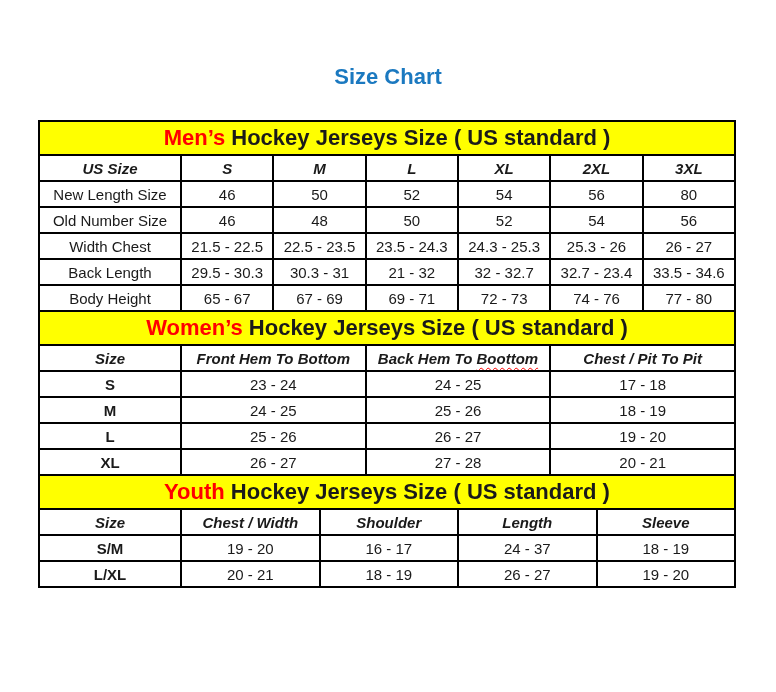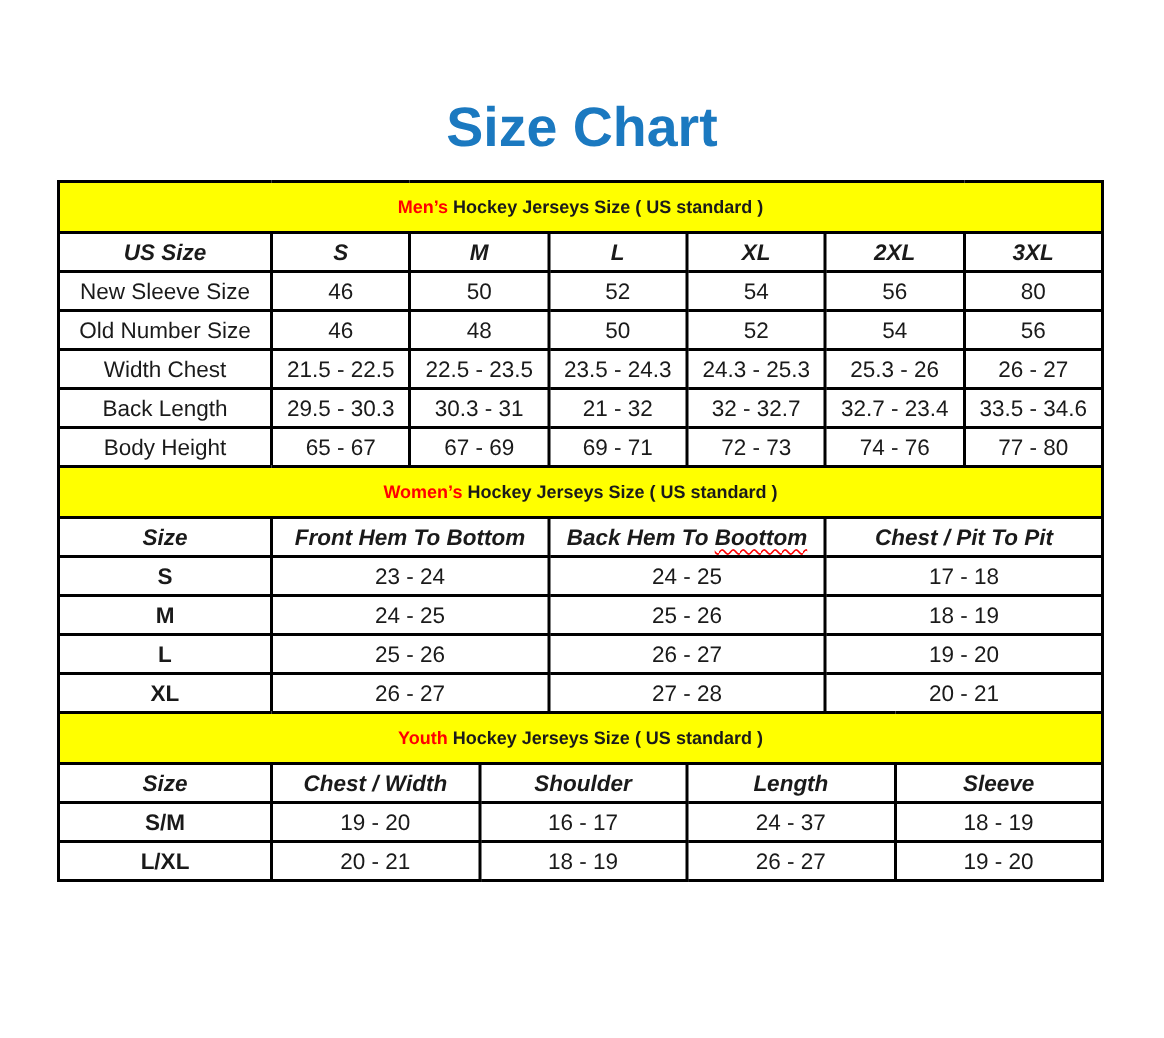--- a/index.html
+++ b/index.html
@@ -19,21 +19,21 @@
     font-family:"Liberation Sans", sans-serif;
     color:var(--text-black);
     overflow:hidden;
   }
   .page-title{
     position:absolute;
     top:64px;
     left:0;
     width:100%;
     text-align:center;
-    font-size:37px;
+    font-size:22px;
     font-weight:bold;
     color:var(--title-blue);
     letter-spacing:0px;
   }
   .tables-wrap{
     position:absolute;
     left:38px;
     top:120px;
     width:700px;
   }
@@ -54,21 +54,21 @@
     height:26px;
     font-size:15px;
     font-weight:normal;
     white-space:nowrap;
     overflow:hidden;
   }
   .size-table th{font-weight:bold;font-style:italic;}
   td.band-cell{
     background:var(--band-yellow);
     height:34px;
-    font-size:12px;
+    font-size:22px;
     font-weight:bold;
   }
   .band-highlight{color:var(--accent-red);}
   td.row-label-bold{font-weight:bold;}
   .squiggle{
     text-decoration-line:underline;
     text-decoration-style:wavy;
     text-decoration-color:var(--accent-red);
     text-decoration-thickness:1px;
     text-underline-offset:3px;
@@ -103,21 +103,21 @@
         <tr>
           <th>US Size</th>
           <th>S</th>
           <th>M</th>
           <th>L</th>
           <th>XL</th>
           <th>2XL</th>
           <th>3XL</th>
         </tr>
         <tr>
-          <td>New Sleeve Size</td>
+          <td>New Length Size</td>
           <td>46</td>
           <td>50</td>
           <td>52</td>
           <td>54</td>
           <td>56</td>
           <td>80</td>
         </tr>
         <tr>
           <td>Old Number Size</td>
           <td>46</td>

